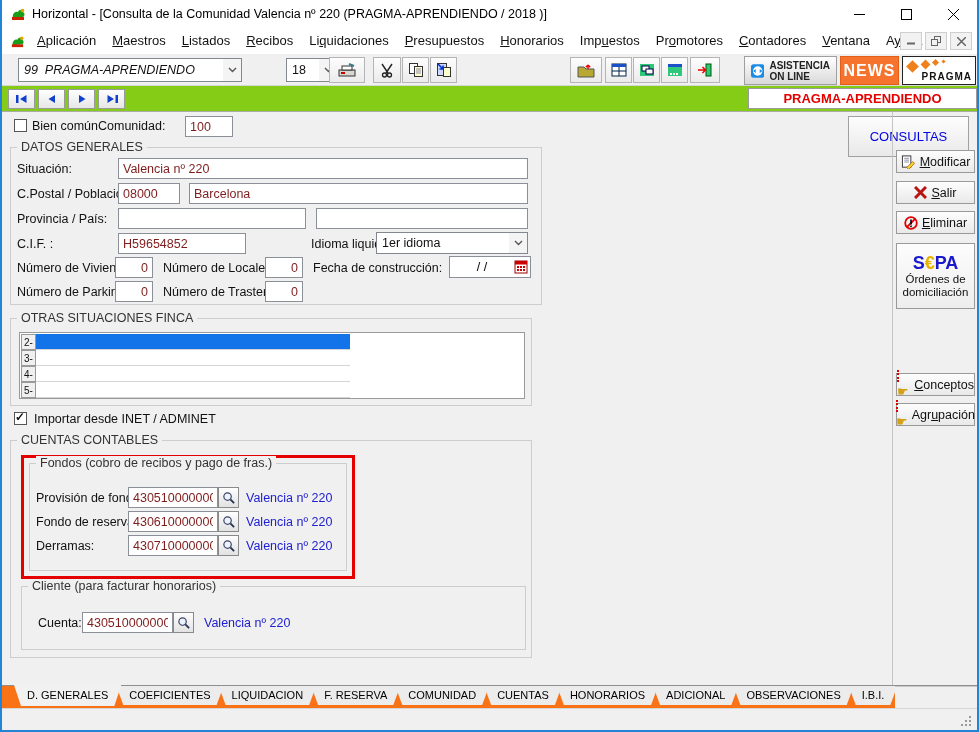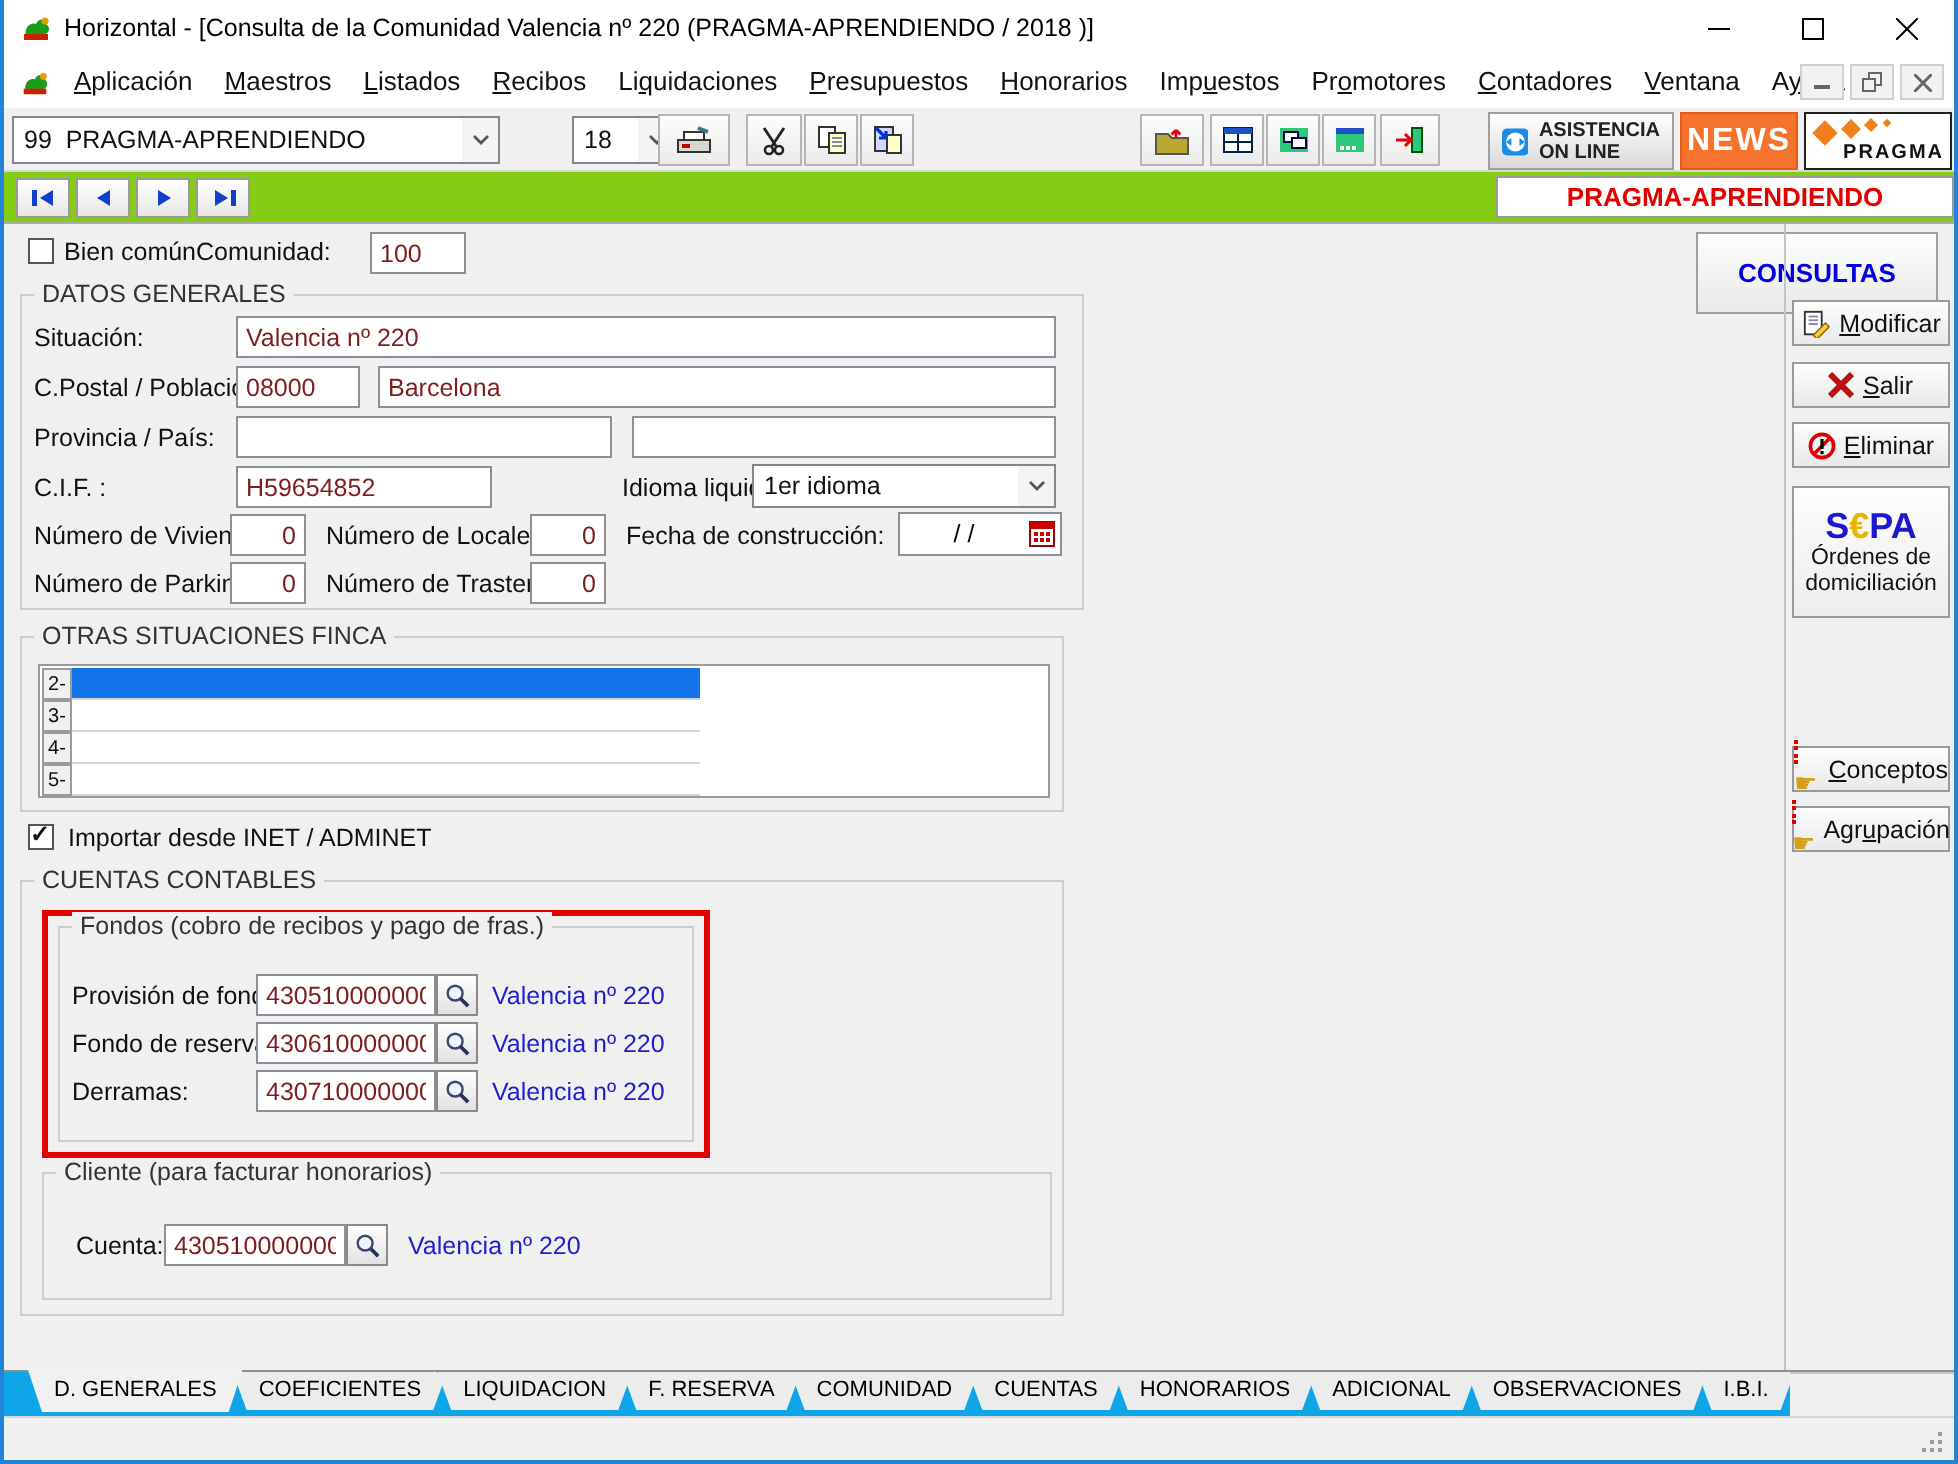--- a/index.html
+++ b/index.html
@@ -37,41 +37,41 @@
   .banner{position:absolute;left:746px;top:2px;width:229px;height:21px;background:#fff;border:1px solid #9a9a9a;display:flex;align-items:center;justify-content:center;font-weight:bold;font-size:13px;color:#e50000;box-sizing:border-box;}
   
   .content{position:absolute;left:0;top:112px;width:975px;height:573px;background:#f0f0f0;}
   .flabel{position:absolute;font-size:12.5px;color:#111;white-space:nowrap;}
   .txt{position:absolute;height:21px;border:1px solid #8a8f98;background:#fff;font:12.5px "Liberation Sans",sans-serif;padding:0 4px;box-sizing:border-box;color:#7f1d1d;outline:none;}
   .num{text-align:right;}
   .gbox{position:absolute;border:1px solid #cdcdcd;box-sizing:border-box;}
   .glabel{position:absolute;top:-8px;left:6px;background:#f0f0f0;padding:0 4px;font-size:12.5px;color:#333;white-space:nowrap;}
   .checkbox{position:absolute;width:13px;height:13px;background:#fff;border:1px solid #555;box-sizing:border-box;}
   .checkbox.checked::after{content:"✓";position:absolute;left:0px;top:-3px;font-size:12px;font-weight:bold;color:#111;}
-  .consultas{position:absolute;left:846px;top:4px;width:121px;height:41px;border:1px solid #a0a0a0;background:linear-gradient(#fdfdfd,#e9e9e9);color:#0000e0;font-weight:bold;font-size:13px;display:flex;align-items:center;justify-content:center;box-sizing:border-box;}
+  .consultas{position:absolute;left:846px;top:4px;width:121px;height:41px;border:1px solid #a0a0a0;background:linear-gradient(#fdfdfd,#e9e9e9);color:#0000e0;font-weight:normal;font-size:13px;display:flex;align-items:center;justify-content:center;box-sizing:border-box;}
   .combo-arrow svg,.tbtn svg{display:block;}
   .magbtn{position:absolute;width:21px;height:21px;border:1px solid #8a8a8a;background:linear-gradient(#fefefe,#e2e2e2);display:flex;align-items:center;justify-content:center;box-sizing:border-box;}
   .bluetext{position:absolute;font-size:12.5px;color:#2020d0;white-space:nowrap;}
   .redbox{position:absolute;border:3px solid #e50000;box-sizing:border-box;}
   .datebox{position:absolute;height:22px;border:1px solid #8a8f98;background:#fff;display:flex;align-items:center;box-sizing:border-box;}
   .dateval{flex:1;text-align:center;font-size:12.5px;color:#000;}
   .grid-white{position:absolute;background:#fff;border:1px solid #9a9a9a;box-sizing:border-box;}
   .rowhdr{position:absolute;width:15px;height:16px;background:#f0f0f0;border:1px solid #9a9a9a;box-sizing:border-box;font-size:10px;display:flex;align-items:center;justify-content:center;}
   .rowbar{position:absolute;height:16px;background:#fff;border-bottom:1px solid #d4d4d4;box-sizing:border-box;}
   .rowbar.sel{background:#1373e8;}
   .vdivider{position:absolute;left:890px;top:0;width:1px;height:573px;background:#c4c4c4;}
   .sidebtn{position:absolute;left:894px;width:79px;height:23px;border:1px solid #9a9a9a;background:linear-gradient(#fdfdfd,#e9e9e9);display:flex;align-items:center;justify-content:center;gap:4px;font-size:12.5px;box-sizing:border-box;}
   .sepa{position:absolute;left:894px;top:131px;width:79px;height:66px;border:1px solid #9a9a9a;background:linear-gradient(#fdfdfd,#ededed);display:flex;flex-direction:column;align-items:center;justify-content:center;box-sizing:border-box;}
   .sepa-logo{font-size:18px;font-weight:bold;color:#1a1acc;line-height:20px;}
   .sepa-euro{color:#e8b400;}
   .sepa-caption{font-size:11.5px;color:#111;line-height:13px;text-align:center;}
   .hand{color:#d4a017;font-size:13px;line-height:13px;}
   .hdots{display:inline-block;width:2px;height:12px;border-left:2px dotted #e00000;margin-right:1px;}
   
-  .tabstrip{position:absolute;left:0;top:685px;width:975px;height:23px;background:#0ea5e9;border-top:1px solid #8f8f8f;box-sizing:border-box;display:flex;align-items:flex-start;padding-left:12px;}
+  .tabstrip{position:absolute;left:0;top:685px;width:975px;height:23px;background:#f97316;border-top:1px solid #8f8f8f;box-sizing:border-box;display:flex;align-items:flex-start;padding-left:12px;}
   .tab{height:19px;line-height:19px;padding:0 13px;font-size:11px;color:#000;background:#ececec;
        clip-path:polygon(0 0,100% 0,calc(100% - 7px) 100%,7px 100%);
        filter:drop-shadow(1px 1px 0 #8a8a8a) drop-shadow(-1px 0 0 #8a8a8a);
        margin-right:-5px;white-space:nowrap;cursor:default;}
   .tab.active{background:#f1f1f1;height:21px;line-height:21px;margin-top:-1px;z-index:3;position:relative;}
   .tabfill{position:absolute;right:0;top:0;width:82px;height:23px;background:#f0f0f0;border-top:1px solid #c8c8c8;box-sizing:border-box;}
   
   .statusbar{position:absolute;left:0;top:708px;width:975px;height:22px;background:#f0f0f0;border-top:1px solid #d6d6d6;box-sizing:border-box;}
   .grip{position:absolute;right:14px;bottom:4px;width:2px;height:2px;background:#9a9a9a;
         box-shadow:4px 0 0 #9a9a9a,8px 0 0 #9a9a9a,4px -4px 0 #9a9a9a,8px -4px 0 #9a9a9a,8px -8px 0 #9a9a9a;}
@@ -143,21 +143,21 @@
         </div>
       <div class="mdi-btn">
           <svg width="9" height="9" viewBox="0 0 9 9">
             <path d="M0 0 L9 9 M9 0 L0 9" stroke="#666" stroke-width="1.5"></path>
           </svg>
         </div>
     </div>
   </div>
 
   <div class="toolbar">
-    <div class="combo" style="left:4px;top:4px;width:244px;">
+    <div class="combo" style="left:16px;top:4px;width:224px;font-style:italic;">
       <span class="combo-text">99  PRAGMA-APRENDIENDO</span>
       <span class="combo-arrow">
           <svg width="9" height="6" viewBox="0 0 9 6">
             <path d="M1 1 L4.5 4.5 L8 1" fill="none" stroke="#555" stroke-width="1.4"></path>
           </svg>
         </span>
     </div>
     <div class="combo" style="left:252px;top:4px;width:52px;margin-left:32px;">
       <span class="combo-text">18</span>
       <span class="combo-arrow">

